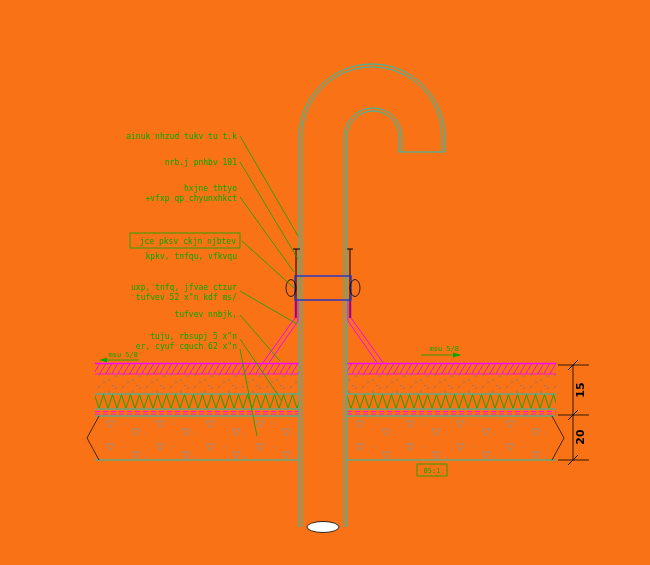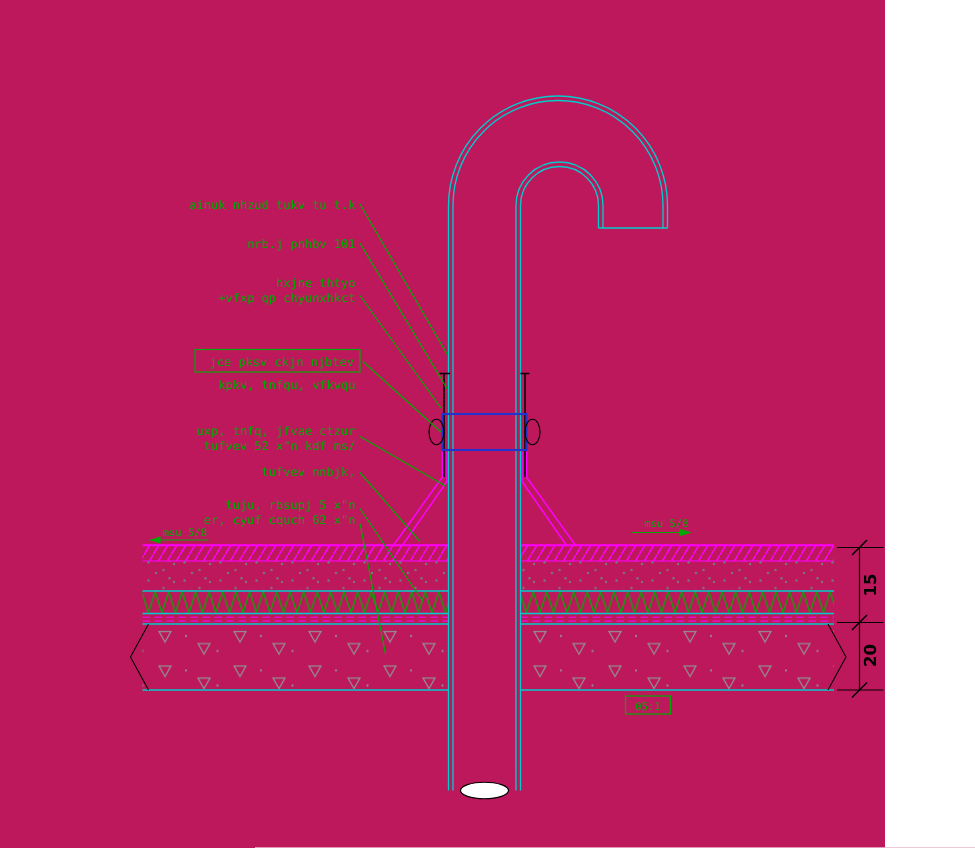--- a/index.html
+++ b/index.html
@@ -1,16 +1,16 @@
 <!DOCTYPE html>
 <html><head>
 <meta charset="utf-8">
 <style>
   html,body{margin:0;padding:0;background:#ffffff;}
-  .page{position:relative;width:590px;height:565px;background:#be185d;overflow:hidden;
+  .page{position:relative;width:650px;height:565px;background:#f97316;overflow:hidden;
         font-family:"DejaVu Sans Mono", monospace;}
   svg{position:absolute;left:0;top:0;}
   .lbl{font:8px "DejaVu Sans Mono", monospace;fill:#00AA00;}
   .tiny{font:7px "DejaVu Sans Mono", monospace;fill:#00AA00;}
   .dim{font:bold 11px "DejaVu Sans", sans-serif;fill:#000000;}
   .cyan{stroke:#00CCCC;stroke-width:0.9;fill:none;}
   .mag{stroke:#FF00FF;fill:none;}
   .grn{stroke:#00AA00;fill:none;}
   .blk{stroke:#000000;fill:none;}
 </style>

